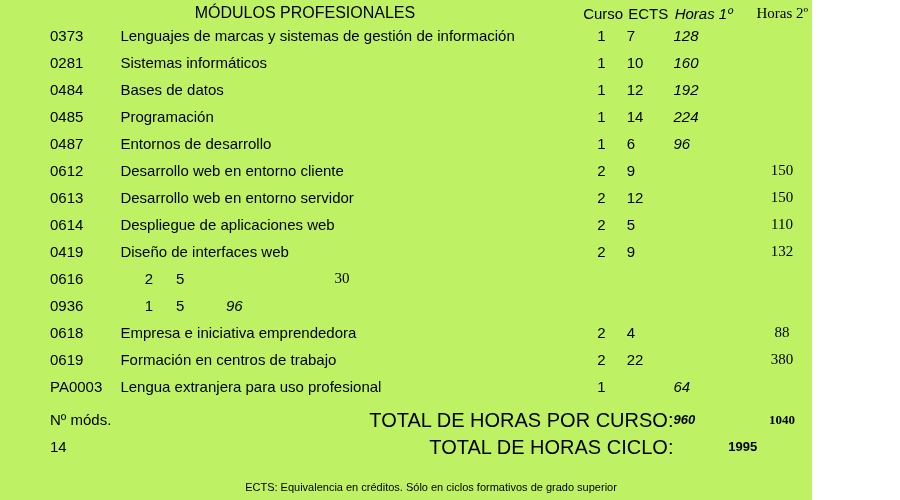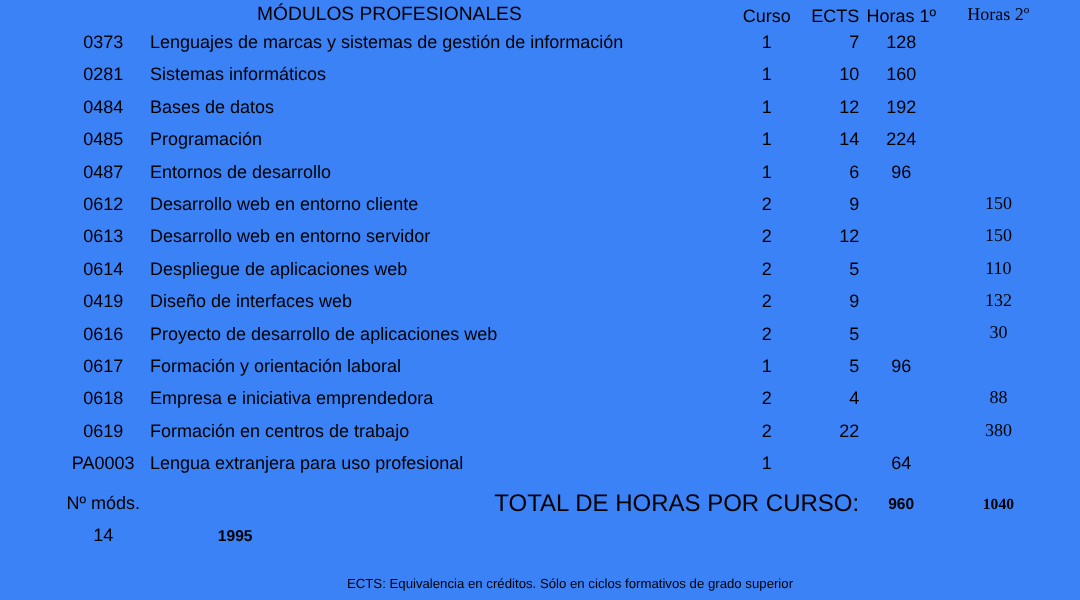--- a/index.html
+++ b/index.html
@@ -1,40 +1,40 @@
 <!DOCTYPE html>
 <html><head>
 <meta charset="utf-8">
 <style>
   html, body { margin: 0; padding: 0; background: #ffffff; }
   .page {
     position: relative;
-    width: 900px;
+    width: 812px;
     height: 500px;
-    background: #3b82f6;
+    background: #bef264;
     color: #000000;
     font-family: "Liberation Sans", sans-serif;
     box-sizing: border-box;
     padding: 4px 0 0 50px;
     overflow: hidden;
   }
   .row {
     display: flex;
     align-items: center;
     height: 27px;
     font-size: 15px;
     line-height: 1;
   }
   .header-row { height: 18px; }
   .cell { box-sizing: border-box; white-space: nowrap; }
-  .c-code  { width: 72px;  text-align: center; }
+  .c-code  { width: 72px;  text-align: left; }
   .c-name  { width: 490px; text-align: left; padding-left: 3px; }
   .c-curso { width: 54px;  text-align: center; }
-  .c-ects  { width: 50px;  text-align: right; }
-  .c-h1    { width: 70px;  text-align: center; }
+  .c-ects  { width: 50px;  text-align: left; }
+  .c-h1    { width: 70px;  text-align: left; font-style: italic; }
   .c-sp    { width: 14px; }
   .c-h2    { width: 64px;  text-align: center; font-family: Liberation Serif, serif; }
   .table-title {
     text-align: center;
     padding-right: 88px;
     font-size: 16px;
   }
   .total-row { height: 27px; }
   .total-row-a { margin-top: 6px; }
   .total-label {
@@ -151,31 +151,29 @@
     <div class="cell c-name">Diseño de interfaces web</div>
     <div class="cell c-curso">2</div>
     <div class="cell c-ects">9</div>
     <div class="cell c-h1"></div>
     <div class="cell c-sp"></div>
     <div class="cell c-h2">132</div>
   </div>
 
   <div class="row">
     <div class="cell c-code">0616</div>
-    <div class="cell c-name">Proyecto de desarrollo de aplicaciones web</div>
     <div class="cell c-curso">2</div>
     <div class="cell c-ects">5</div>
     <div class="cell c-h1"></div>
     <div class="cell c-sp"></div>
     <div class="cell c-h2">30</div>
   </div>
 
   <div class="row">
-    <div class="cell c-code">0617</div>
-    <div class="cell c-name">Formación y orientación laboral</div>
+    <div class="cell c-code">0936</div>
     <div class="cell c-curso">1</div>
     <div class="cell c-ects">5</div>
     <div class="cell c-h1">96</div>
     <div class="cell c-sp"></div>
     <div class="cell c-h2"></div>
   </div>
 
   <div class="row">
     <div class="cell c-code">0618</div>
     <div class="cell c-name">Empresa e iniciativa emprendedora</div>
@@ -209,18 +207,19 @@
   <div class="row total-row total-row-a">
     <div class="cell c-code">Nº móds.</div>
     <div class="cell total-label">TOTAL DE HORAS POR CURSO:</div>
     <div class="cell c-h1 bold-val">960</div>
     <div class="cell c-sp"></div>
     <div class="cell c-h2 bold-val">1040</div>
   </div>
 
   <div class="row total-row">
     <div class="cell c-code">14</div>
+    <div class="cell total-label">TOTAL DE HORAS CICLO:</div>
     <div class="cell ciclo-value bold-val">1995</div>
   </div>
 
   <div class="footnote">ECTS: Equivalencia en créditos. Sólo en ciclos formativos de grado superior</div>
 
 </div>
 
 </body></html>

